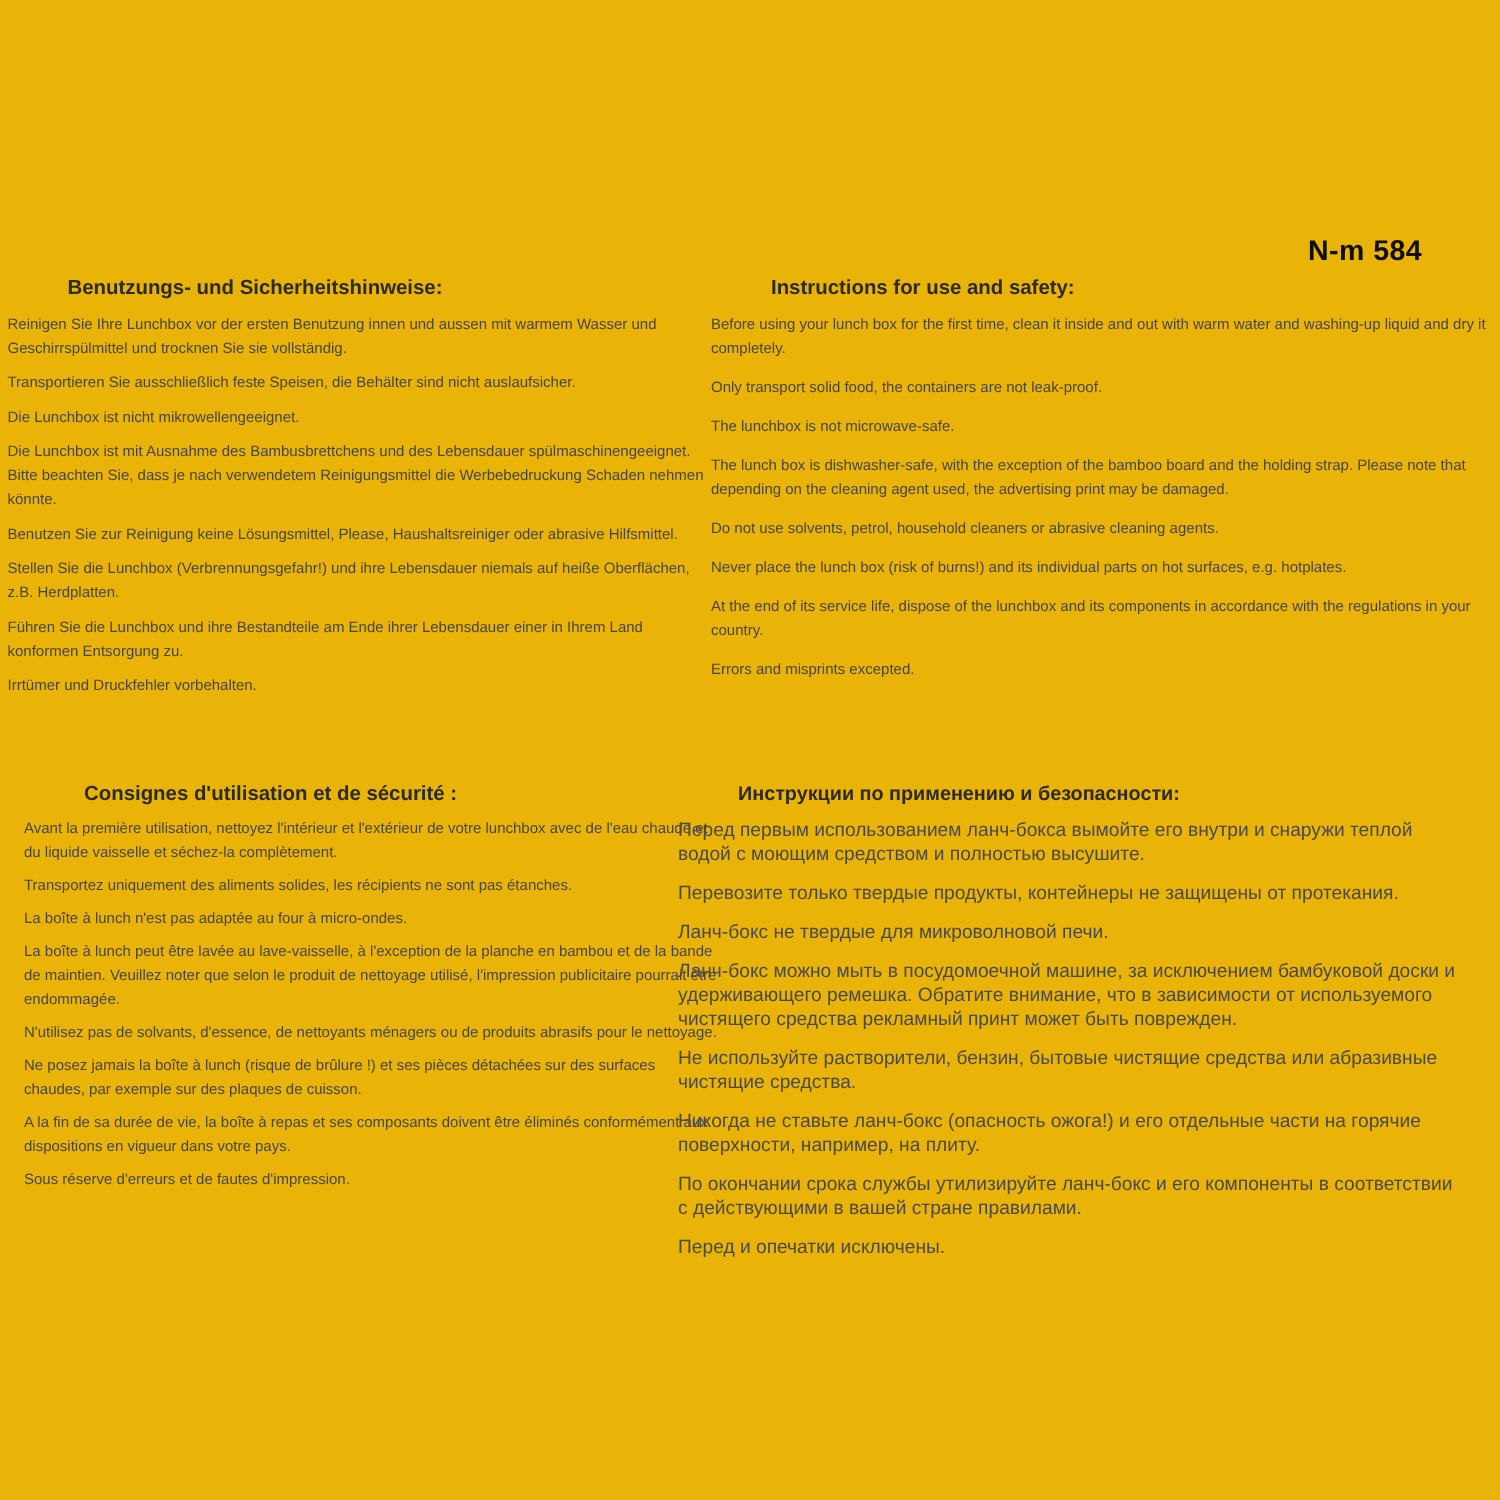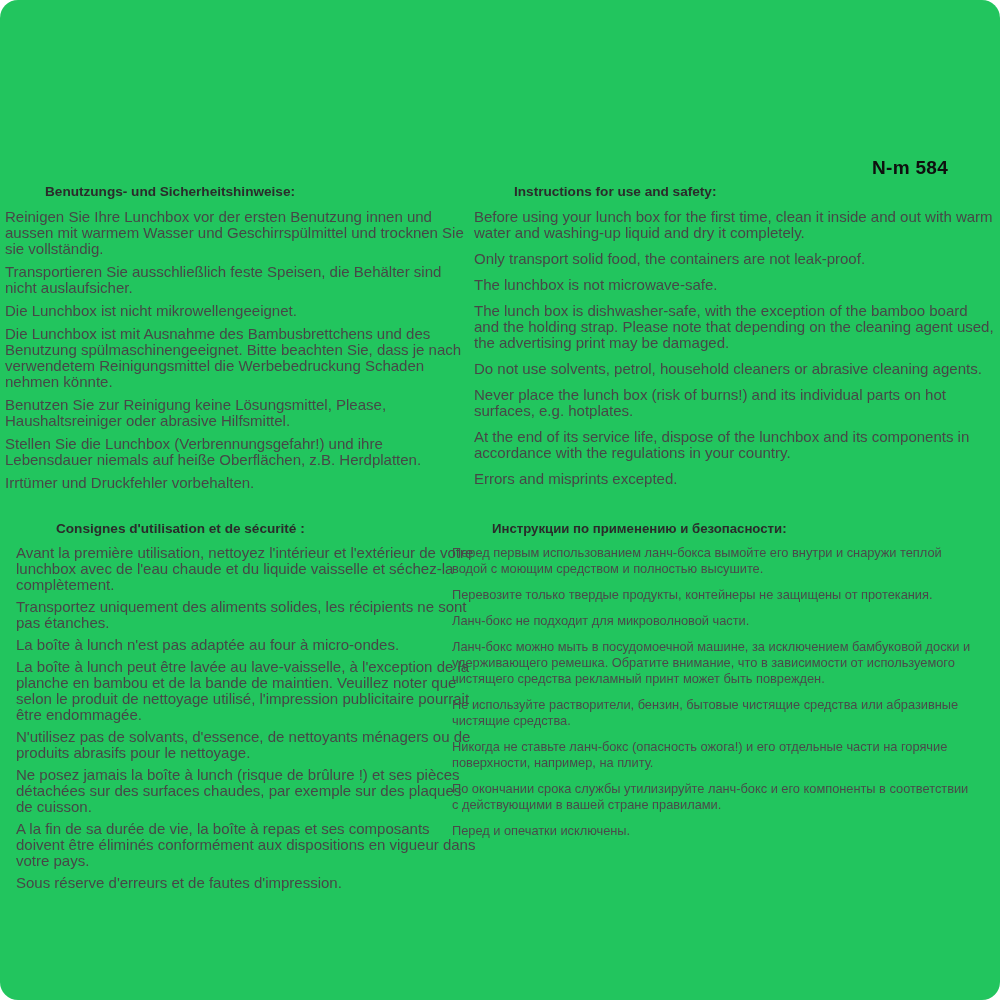--- a/index.html
+++ b/index.html
@@ -11,22 +11,21 @@
     height: 1000px;
     background: #ffffff;
     position: relative;
     overflow: hidden;
     font-family: "Liberation Sans", sans-serif;
     color: #474747;
   }
   .page {
     position: absolute;
     inset: 0;
-    background: #22c55e;
-    border-radius: 18px;
+    background: #eab308;
   }
   .doc-code {
     position: absolute;
     top: 157px;
     left: 872px;
     font-size: 19px;
     font-weight: 700;
     color: #0f0f0f;
     letter-spacing: 0.3px;
     white-space: nowrap;
@@ -37,21 +36,21 @@
   }
   .section h2 {
     font-size: 13.6px;
     font-weight: 700;
     color: #2b2b2b;
     margin: 0 0 9px 0;
     line-height: 17px;
     padding-left: 40px;
   }
   .section p {
-    font-size: 15px;
+    font-size: 10px;
     line-height: 16px;
     margin: 0;
   }
   .sec-de { left: 5px;   top: 183px; width: 464px; }
   .sec-en { left: 474px; top: 183px; width: 521px; }
   .sec-fr { left: 16px;   top: 520px; width: 464px; }
   .sec-ru { left: 452px; top: 520px; width: 522px; }
 
   .sec-de p { margin-bottom: 7px; }
   .sec-en p { margin-bottom: 10px; }
@@ -66,23 +65,24 @@
 <div class="page">
 
   <div class="doc-code">N-m 584</div>
 
   <div class="section sec-de">
     <h2>Benutzungs- und Sicherheitshinweise:</h2>
     <div>
         <p>Reinigen Sie Ihre Lunchbox vor der ersten Benutzung innen und aussen mit warmem Wasser und Geschirrspülmittel und trocknen Sie sie vollständig.</p>
         <p>Transportieren Sie ausschließlich feste Speisen, die Behälter sind nicht auslaufsicher.</p>
         <p>Die Lunchbox ist nicht mikrowellengeeignet.</p>
-        <p>Die Lunchbox ist mit Ausnahme des Bambusbrettchens und des Benutzung spülmaschinengeeignet. Bitte beachten Sie, dass je nach verwendetem Reinigungsmittel die Werbebedruckung Schaden nehmen könnte.</p>
+        <p>Die Lunchbox ist mit Ausnahme des Bambusbrettchens und des Lebensdauer spülmaschinengeeignet. Bitte beachten Sie, dass je nach verwendetem Reinigungsmittel die Werbebedruckung Schaden nehmen könnte.</p>
         <p>Benutzen Sie zur Reinigung keine Lösungsmittel, Please, Haushaltsreiniger oder abrasive Hilfsmittel.</p>
         <p>Stellen Sie die Lunchbox (Verbrennungsgefahr!) und ihre Lebensdauer niemals auf heiße Oberflächen, z.B. Herdplatten.</p>
+        <p>Führen Sie die Lunchbox und ihre Bestandteile am Ende ihrer Lebensdauer einer in Ihrem Land konformen Entsorgung zu.</p>
         <p>Irrtümer und Druckfehler vorbehalten.</p>
       </div>
   </div>
 
   <div class="section sec-en">
     <h2>Instructions for use and safety:</h2>
     <div>
         <p>Before using your lunch box for the first time, clean it inside and out with warm water and washing-up liquid and dry it completely.</p>
         <p>Only transport solid food, the containers are not leak-proof.</p>
         <p>The lunchbox is not microwave-safe.</p>
@@ -106,21 +106,21 @@
         <p>A la fin de sa durée de vie, la boîte à repas et ses composants doivent être éliminés conformément aux dispositions en vigueur dans votre pays.</p>
         <p>Sous réserve d'erreurs et de fautes d'impression.</p>
       </div>
   </div>
 
   <div class="section sec-ru">
     <h2>Инструкции по применению и безопасности:</h2>
     <div>
         <p>Перед первым использованием ланч-бокса вымойте его внутри и снаружи теплой водой с моющим средством и полностью высушите.</p>
         <p>Перевозите только твердые продукты, контейнеры не защищены от протекания.</p>
-        <p>Ланч-бокс не подходит для микроволновой части.</p>
+        <p>Ланч-бокс не твердые для микроволновой печи.</p>
         <p>Ланч-бокс можно мыть в посудомоечной машине, за исключением бамбуковой доски и удерживающего ремешка. Обратите внимание, что в зависимости от используемого чистящего средства рекламный принт может быть поврежден.</p>
         <p>Не используйте растворители, бензин, бытовые чистящие средства или абразивные чистящие средства.</p>
         <p>Никогда не ставьте ланч-бокс (опасность ожога!) и его отдельные части на горячие поверхности, например, на плиту.</p>
         <p>По окончании срока службы утилизируйте ланч-бокс и его компоненты в соответствии с действующими в вашей стране правилами.</p>
         <p>Перед и опечатки исключены.</p>
       </div>
   </div>
 
 </div>
 

